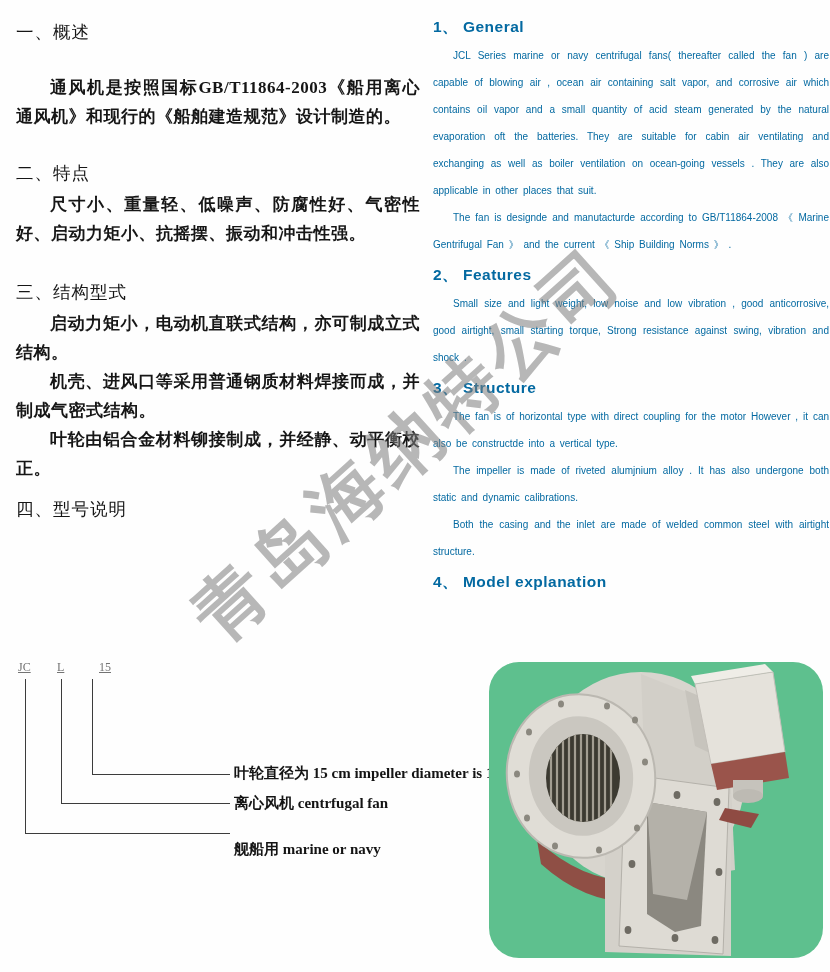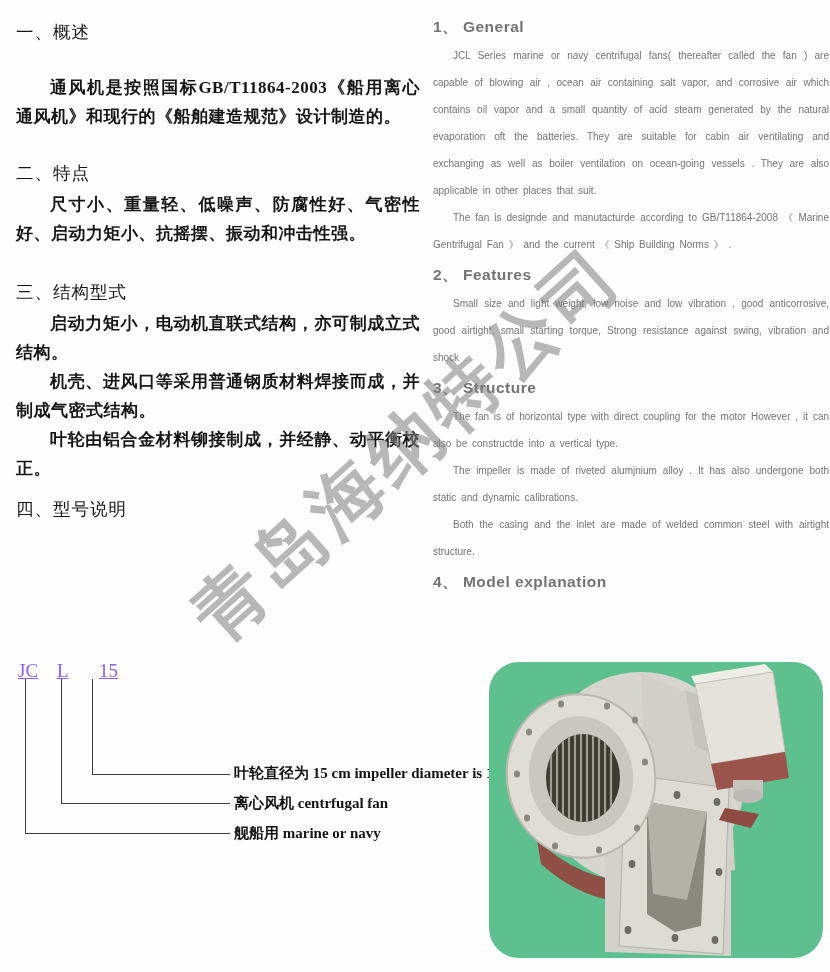--- a/index.html
+++ b/index.html
@@ -4,21 +4,21 @@
 <style>
   html,body{margin:0;padding:0;background:#ffffff;}
   .page{
     position:relative; width:830px; height:972px; background:#fefefe;
     font-family:"Liberation Serif", serif; color:#161616; overflow:hidden;
   }
   
   .col-left{ position:absolute; left:16px; top:14px; width:404px; }
   .col-right{
     position:absolute; left:433px; top:10px; width:396px;
-    font-family:"Liberation Sans", sans-serif; color:#737373;
+    font-family:"Liberation Sans", sans-serif; color:#0369a1;
   }
   .zh-h{ font-size:17.5px; font-weight:normal; margin:4px 0 2px 0; line-height:29px; letter-spacing:1px;}
   .zh-p{ font-size:17px; font-weight:600; line-height:29px; margin:0;
          text-align:justify; text-indent:2em; letter-spacing:0.5px;}
   .gap-top{ margin-top:26px; }
   .h-gap1{ margin-top:28px; }
   .h-gap2{ margin-top:30px; }
   .h-gap3{ margin-top:12px; }
   .en-h{ font-size:15.5px; font-weight:bold; margin:3px 0 2px 0; line-height:27px;
          font-family:"Liberation Sans", sans-serif; letter-spacing:0.5px;}
@@ -26,22 +26,22 @@
          text-indent:2em; word-spacing:2px; }
   
   .watermark{
     position:absolute; left:118px; top:398px; width:570px; height:84px;
     font-size:72px; font-weight:bold; letter-spacing:6px; white-space:nowrap;
     color:#7e7e7e; opacity:0.55; transform:rotate(-42deg); transform-origin:center;
     font-family:"Liberation Serif", serif; z-index:5; text-align:center; pointer-events:none;
   }
   
   .diagram{ position:absolute; left:16px; top:652px; width:414px; height:210px; }
-  .dg-code{ position:absolute; font-size:19px; font-family:"Liberation Serif", serif;
-            text-decoration:underline; color:#8b5cf6;}
+  .dg-code{ position:absolute; font-size:12px; font-family:"Liberation Serif", serif;
+            text-decoration:underline; color:#737373;}
   .dg-line{ position:absolute; background:#3c3c3c; }
   .dg-label{ position:absolute; left:218px; font-size:15px; white-space:nowrap;
              font-family:"Liberation Serif", serif; color:#141414; font-weight:600;}
   
   .photo{
     position:absolute; left:489px; top:662px; width:334px; height:296px;
     background:#5ec08e; border-radius:30px; overflow:hidden;
   }
   .photo svg{ display:block; }
 </style>
@@ -91,21 +91,21 @@
     <div class="dg-line" style="left:9px;  top:27px; width:1px; height:155px;"></div>
     <div class="dg-line" style="left:45px; top:27px; width:1px; height:125px;"></div>
     <div class="dg-line" style="left:76px; top:27px; width:1px; height:96px;"></div>
 
     <div class="dg-line" style="left:76px; top:122px; width:138px; height:1px;"></div>
     <div class="dg-line" style="left:45px; top:151px; width:169px; height:1px;"></div>
     <div class="dg-line" style="left:9px;  top:181px; width:205px; height:1px;"></div>
 
     <span class="dg-label" style="top:112px;">叶轮直径为 15 cm impeller diameter is 15cm</span>
     <span class="dg-label" style="top:142px;">离心风机 centrfugal fan</span>
-    <span class="dg-label" style="top:172px;">舰船用 marine or navy</span>
+    <span class="dg-label" style="top:188px;">舰船用 marine or navy</span>
   </div>
 
   <div class="photo">
     <svg width="334" height="296" viewBox="0 0 334 296">
       <defs>
         <clipPath id="inletClip">
             <ellipse cx="94" cy="116" rx="37" ry="44"></ellipse>
           </clipPath>
       </defs>
 

